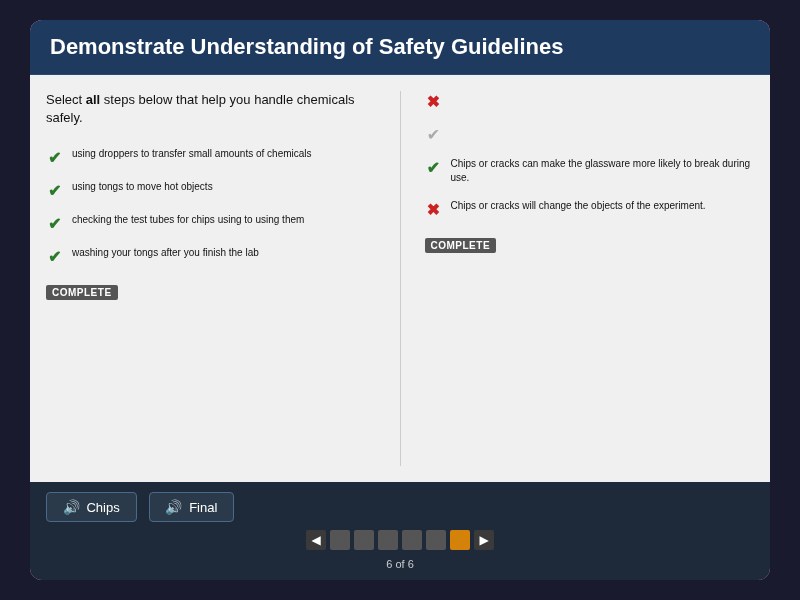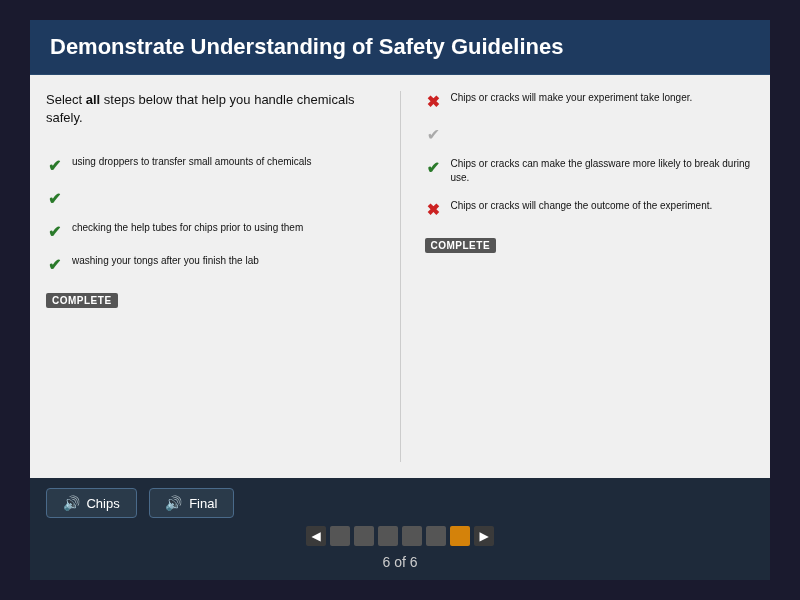--- a/index.html
+++ b/index.html
@@ -12,21 +12,21 @@
       width: 800px;
       height: 600px;
       font-family: Arial, sans-serif;
       overflow: hidden;
     }
 
     .screen {
       background: #f0abfc;
       width: 740px;
       height: 560px;
-      border-radius: 0;
+      border-radius: 12px;
       display: flex;
       flex-direction: column;
       overflow: hidden;
     }
 
     .header {
       background: #1e3a5f;
       padding: 14px 20px;
       border-bottom: 1px solid #2a4a6f;
     }
@@ -54,21 +54,21 @@
 
     .column-divider {
       width: 1px;
       background: #cccccc;
       margin: 0 4px;
     }
 
     .column-instruction {
       font-size: 13px;
       color: #111;
-      margin-bottom: 20px;
+      margin-bottom: 12px;
       line-height: 1.4;
     }
 
     .column-instruction strong {
       font-weight: bold;
     }
 
     .item-row {
       display: flex;
       align-items: flex-start;
@@ -179,21 +179,21 @@
       border-radius: 2px;
       cursor: pointer;
     }
 
     .nav-dot.active {
       background: #d4820a;
     }
 
     .page-indicator {
       color: #cccccc;
-      font-size: 14px;
+      font-size: 11px;
       text-align: center;
     }
   </style>
 </head>
 <body>
 
 <div class="screen">
 
   <div class="header">
     <div class="header-title">Demonstrate Understanding of Safety Guidelines</div>
@@ -209,26 +209,27 @@
       <div class="item-row">
         <div class="item-icon">
             <span class="icon-check">✔</span>
           </div>
         <span class="item-text">using droppers to transfer small amounts of chemicals</span>
       </div>
       <div class="item-row">
         <div class="item-icon">
             <span class="icon-check">✔</span>
           </div>
-      </div>
-      <div class="item-row">
-        <div class="item-icon">
-            <span class="icon-check">✔</span>
-          </div>
-        <span class="item-text">checking the help tubes for chips prior to using them</span>
+        <span class="item-text">using tongs to move hot objects</span>
+      </div>
+      <div class="item-row">
+        <div class="item-icon">
+            <span class="icon-check">✔</span>
+          </div>
+        <span class="item-text">checking the test tubes for chips using to using them</span>
       </div>
       <div class="item-row">
         <div class="item-icon">
             <span class="icon-check">✔</span>
           </div>
         <span class="item-text">washing your tongs after you finish the lab</span>
       </div>
 
       <div>
         <span class="complete-badge">COMPLETE</span>
@@ -236,38 +237,37 @@
     </div>
 
     <div class="column-divider"></div>
 
     <div class="column">
 
       <div class="item-row">
         <div class="item-icon">
             <span class="icon-x">✖</span>
           </div>
-        <span class="item-text">Chips or cracks will make your experiment take longer.</span>
       </div>
       <div class="item-row">
         <div class="item-icon">
             <span class="icon-check-light">✔</span>
           </div>
       </div>
       <div class="item-row">
         <div class="item-icon">
             <span class="icon-check">✔</span>
           </div>
         <span class="item-text">Chips or cracks can make the glassware more likely to break during use.</span>
       </div>
       <div class="item-row">
         <div class="item-icon">
             <span class="icon-x">✖</span>
           </div>
-        <span class="item-text">Chips or cracks will change the outcome of the experiment.</span>
+        <span class="item-text">Chips or cracks will change the objects of the experiment.</span>
       </div>
 
       <div>
         <span class="complete-badge">COMPLETE</span>
       </div>
     </div>
 
   </div>
 
   <div class="footer">

